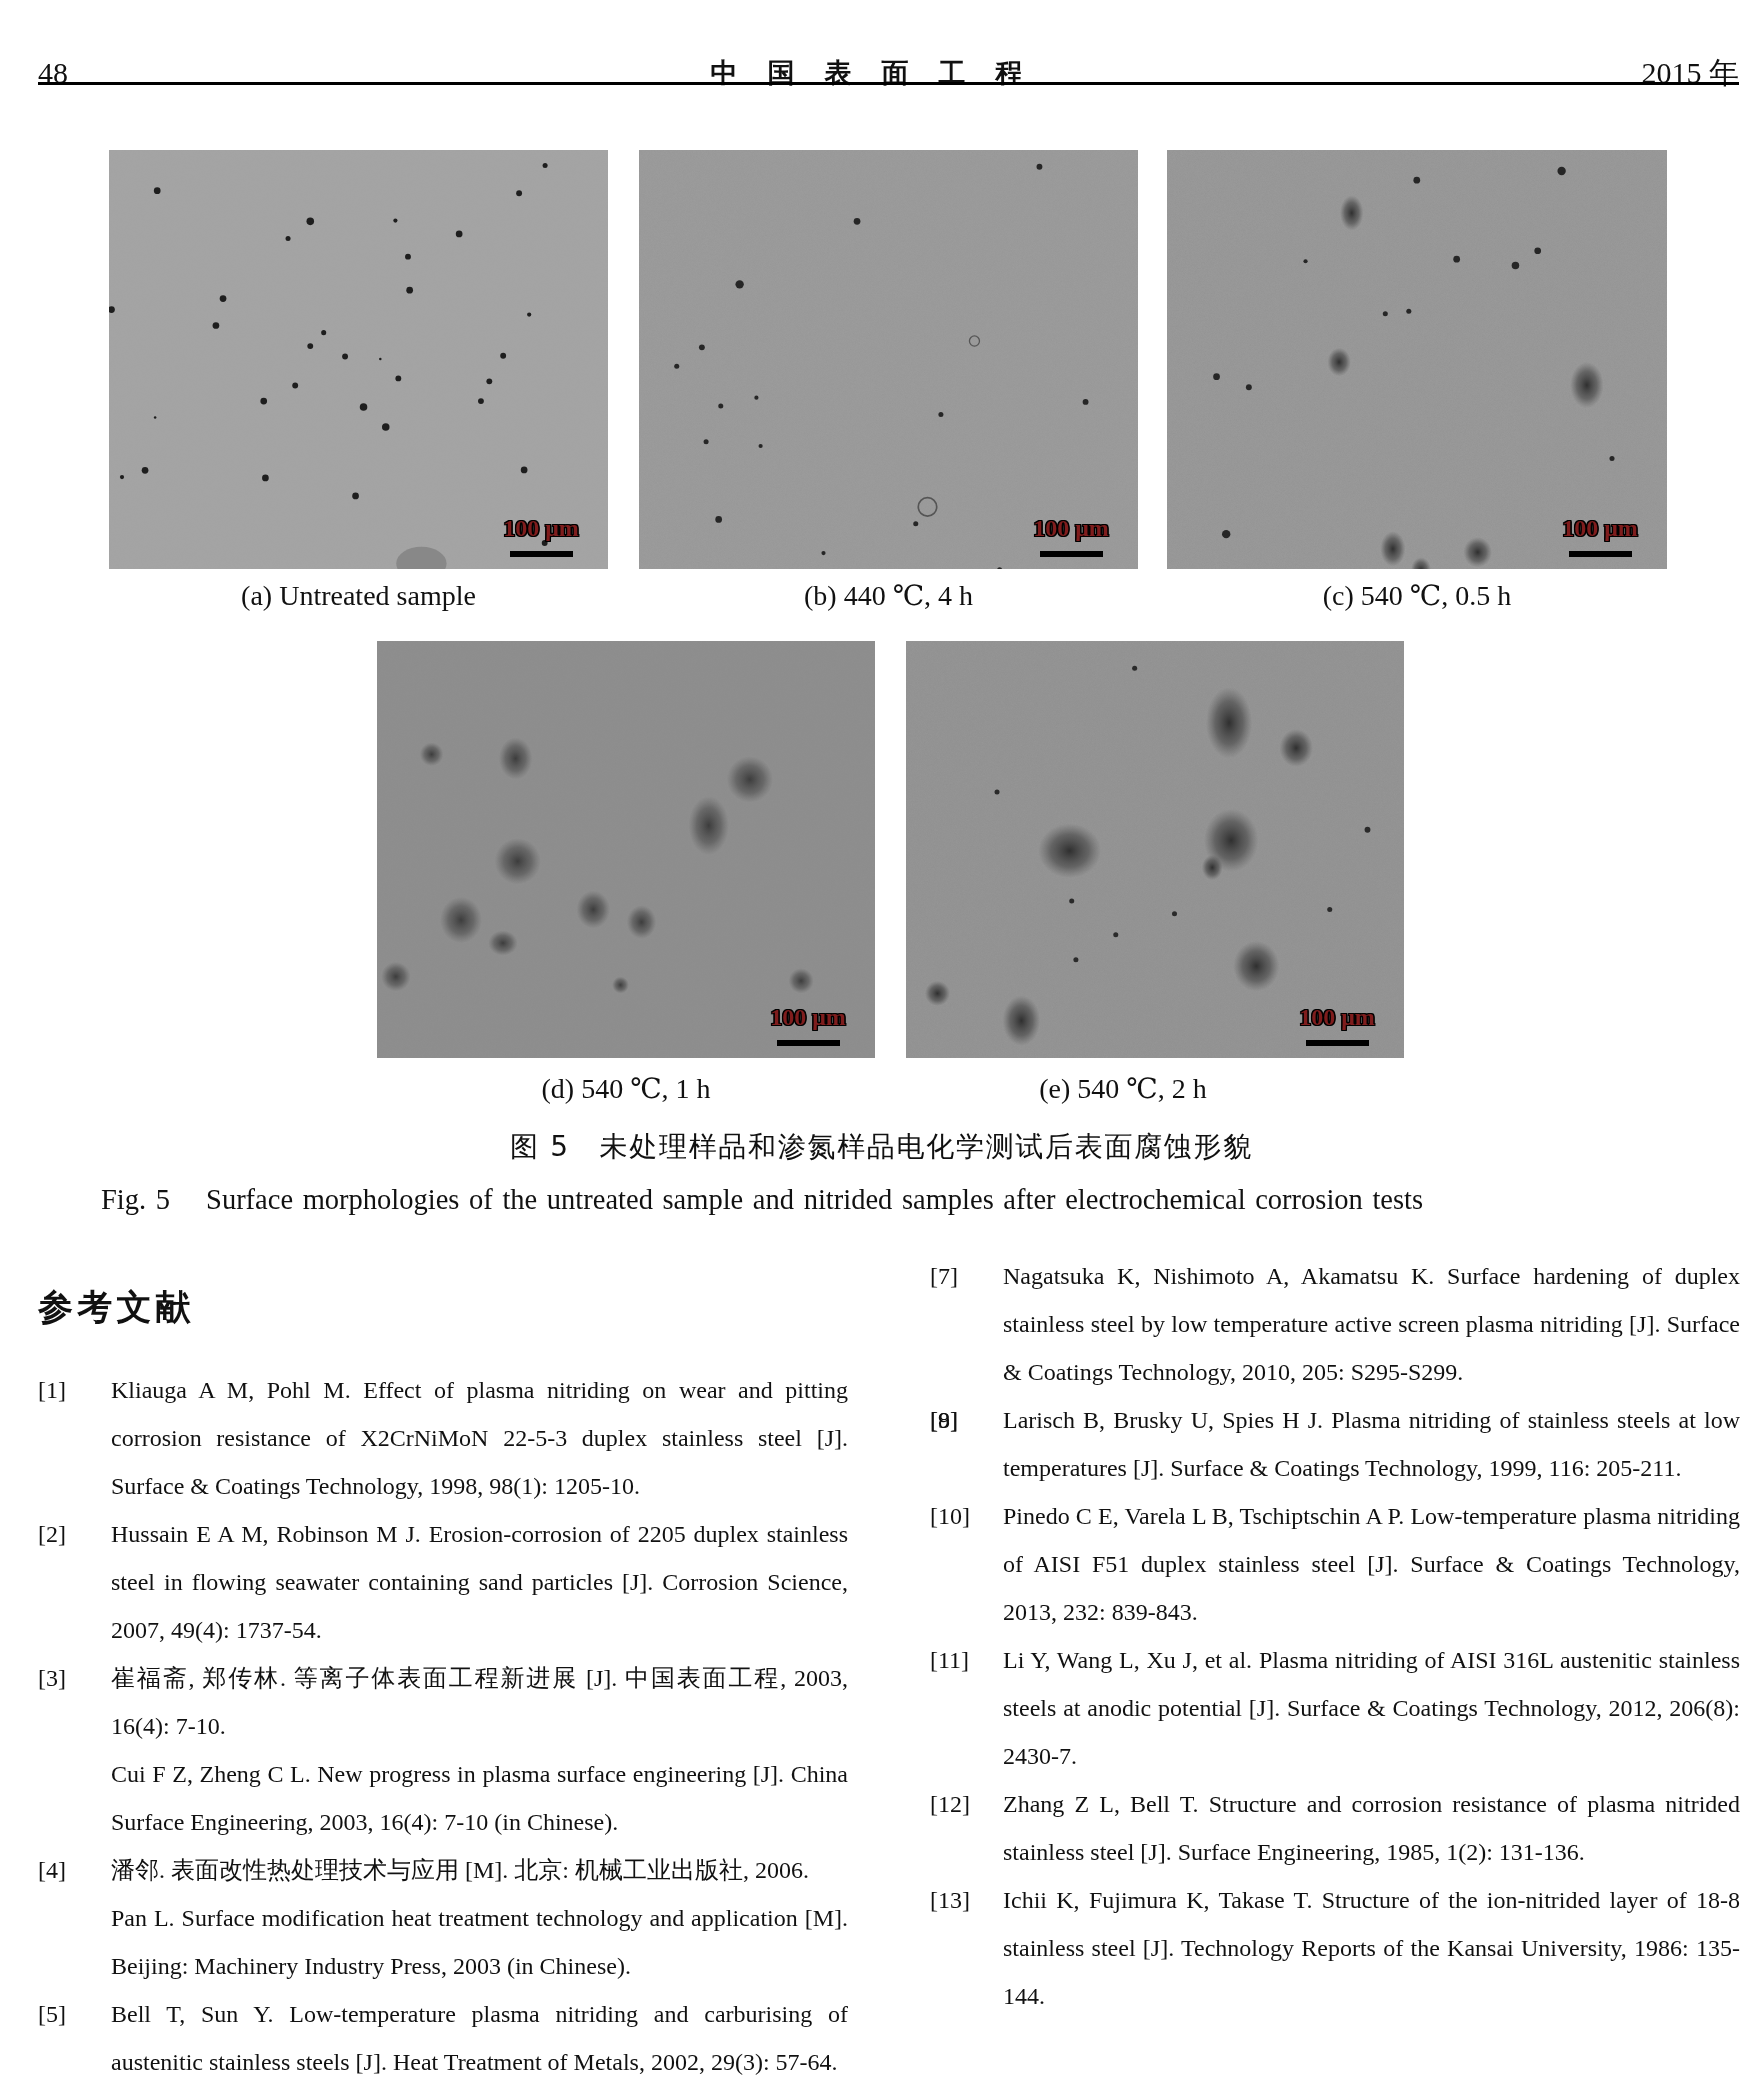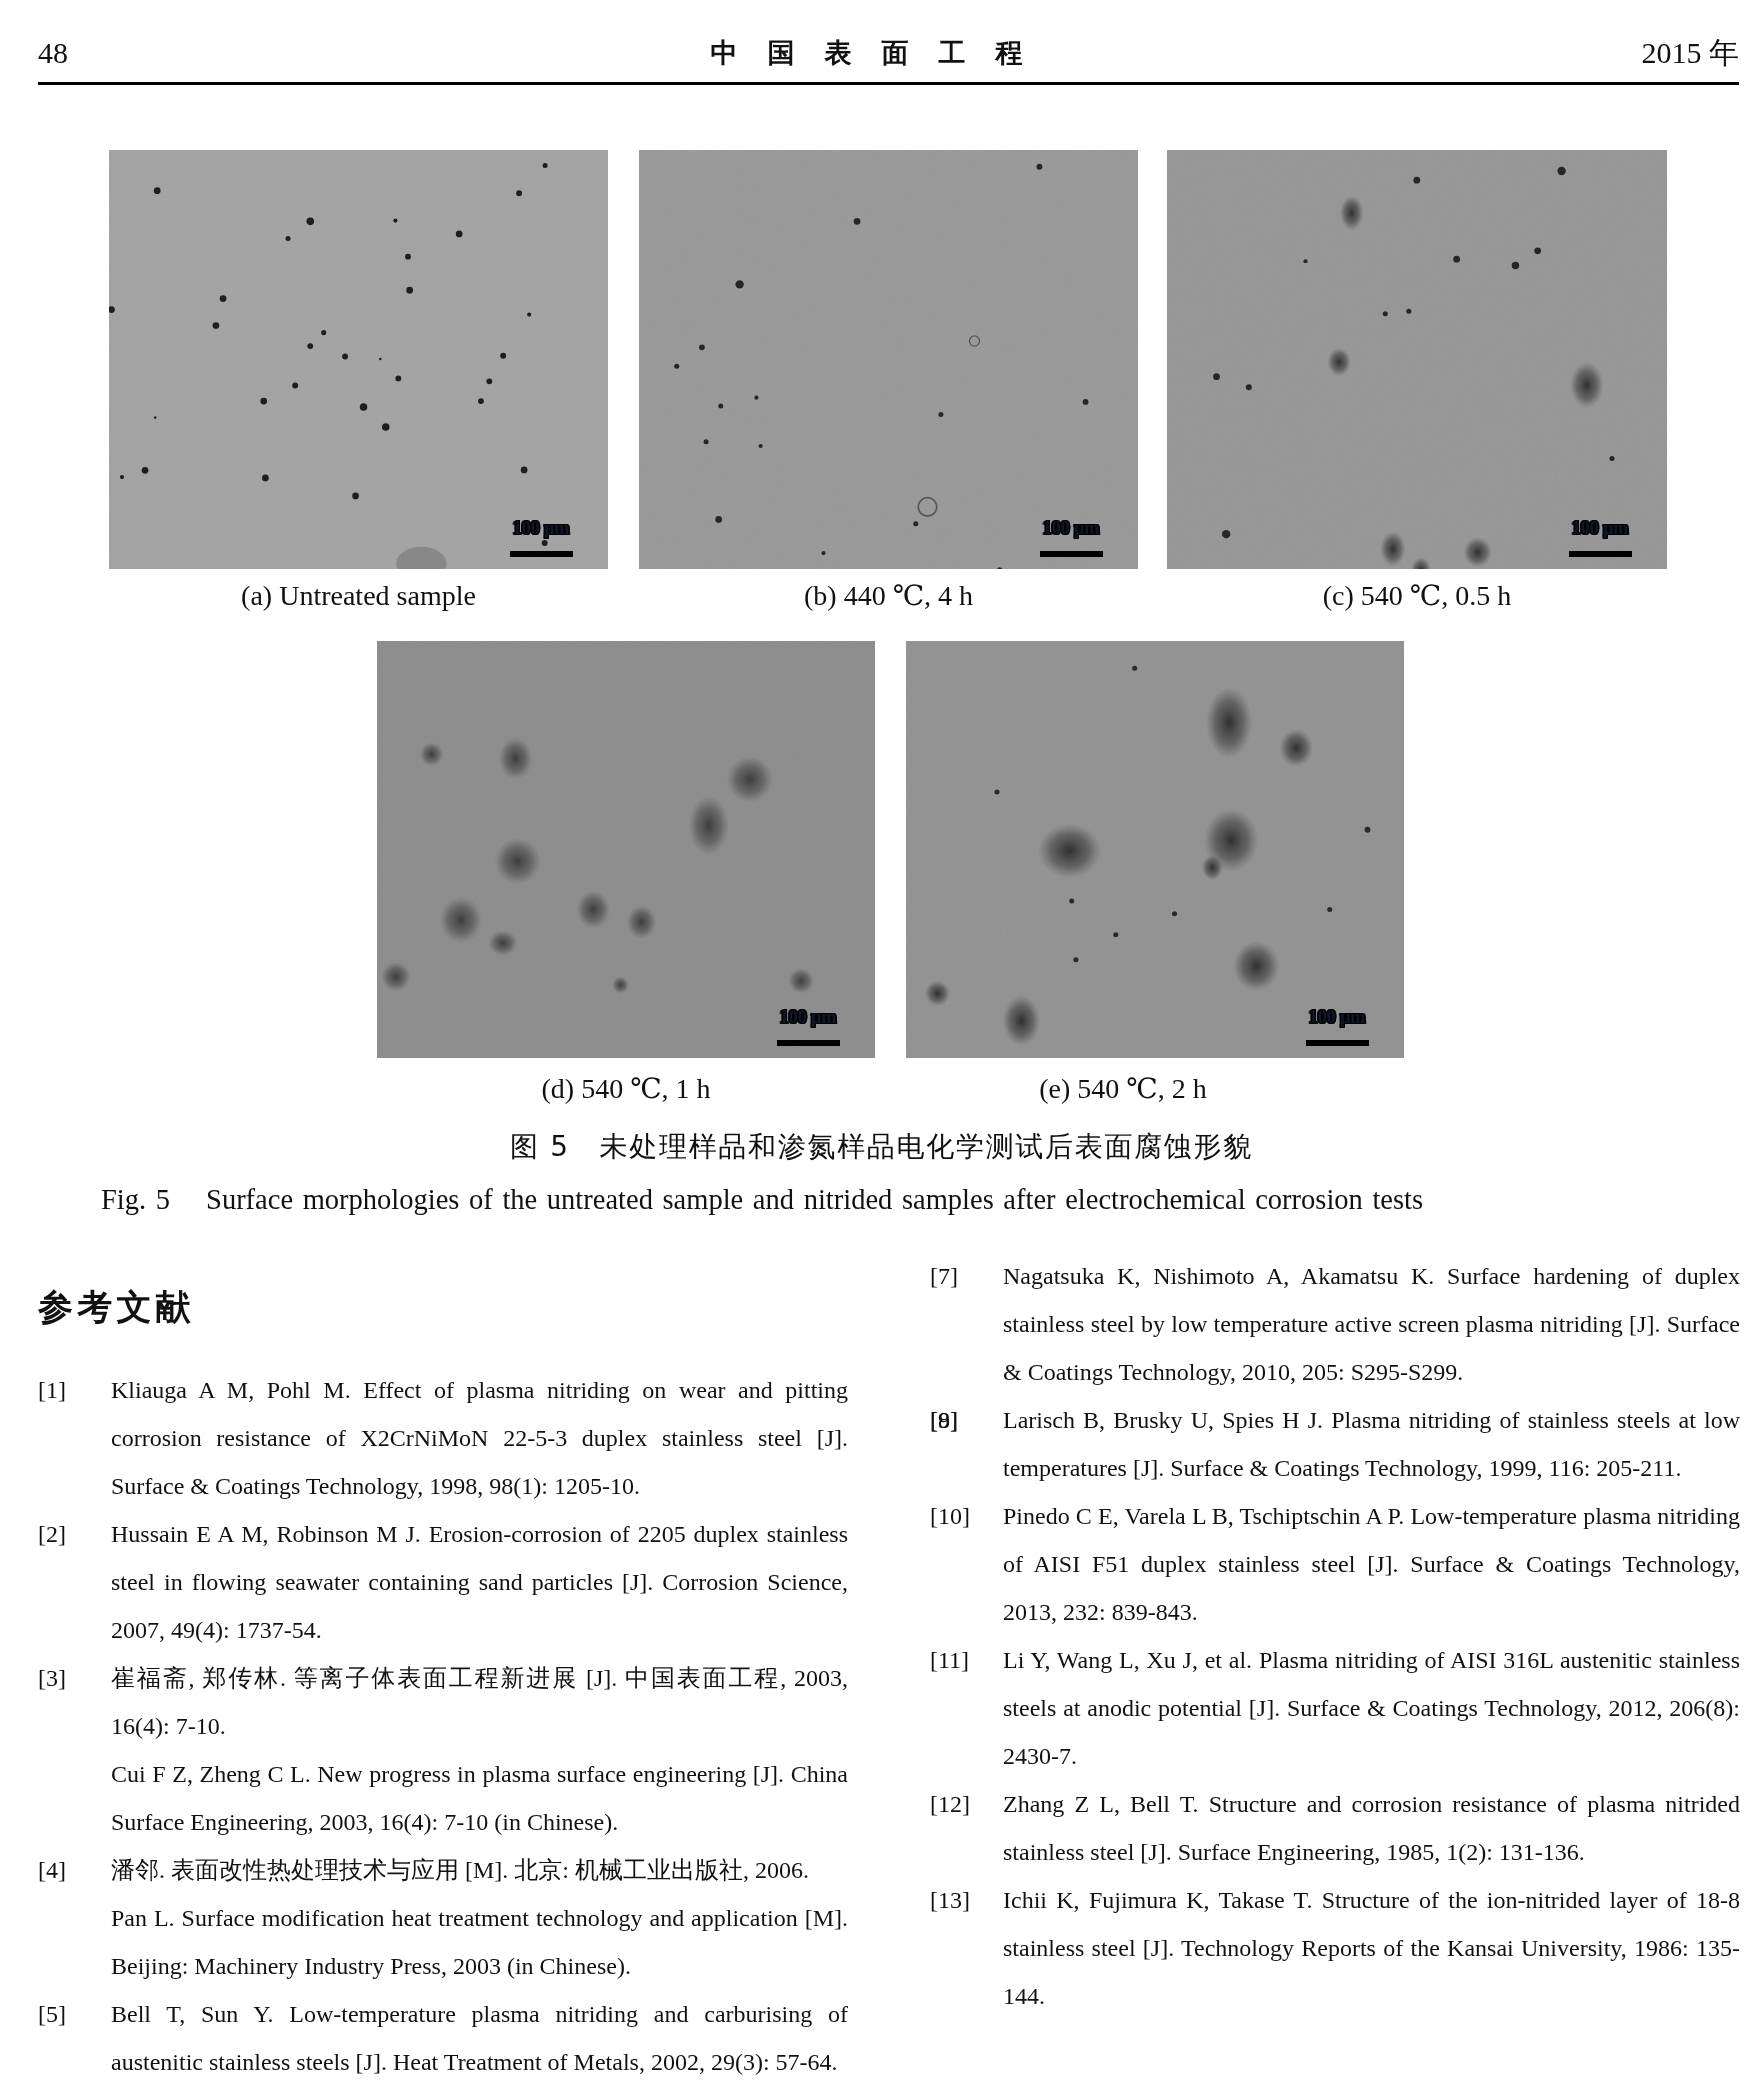--- a/index.html
+++ b/index.html
@@ -1,29 +1,29 @@
 <!DOCTYPE html>
 <html style="font-size:6.7px"><head>
 <meta charset="utf-8">
 <style>
   html, body { margin:0; padding:0; background:#ffffff; }
   body { width:1763px; height:2682px; position:relative; overflow:hidden;
          font-family:"Liberation Serif","DejaVu Serif",serif; color:#111; }
   .abs { position:absolute; }
-  .hdr { top:32px; font-size:30px; line-height:42px; }
+  .hdr { top:52px; font-size:30px; line-height:42px; }
   .hdr-page { left:38px; }
   .hdr-journal { left:0; width:1763px; text-align:center; letter-spacing:30px; font-weight:bold;
                  font-family:"DejaVu Sans","Liberation Sans",sans-serif; font-size:27px; }
   .hdr-year { right:24px; }
   .rule { left:38px; width:1701px; top:82px; height:3.4px; background:#000; }
 
   .panel { position:absolute; overflow:hidden; background:#9a9a9a; }
   .panel svg { display:block; width:100%; height:100%; }
   .scale { position:absolute; right:29px; bottom:11.7px; width:76px; text-align:center; }
-  .scale-label { font-size:18px; font-weight:bold; color:#0f172a; line-height:29px; white-space:nowrap;
+  .scale-label { font-size:24px; font-weight:bold; color:#7f1d1d; line-height:29px; white-space:nowrap;
                  text-shadow: 1.3px 0 #000, -1.3px 0 #000, 0 1.3px #000, 0 -1.3px #000, 1.3px 1.3px #000, -1.3px -1.3px #000, 1.3px -1.3px #000, -1.3px 1.3px #000; }
   .scale-bar { width:63px; height:5.9px; background:#000; margin:8.4px auto 0; }
   .plabel { position:absolute; font-size:28px; line-height:34px; text-align:center; white-space:nowrap; }
 
   .cap-cn { top:1128px; left:0; width:1763px; text-align:center; font-size:28px; line-height:38px;
             font-family:"DejaVu Sans","Liberation Sans",sans-serif; letter-spacing:1.7px; }
   .cap-en { top:1181px; left:101px; font-size:28.5px; line-height:38px; white-space:nowrap; word-spacing:2.5px; }
   .cap-en .fig { margin-right:36px; }
 
   .refs-title { top:1284px; left:38px; font-size:35px; font-weight:bold; letter-spacing:4.2px;

